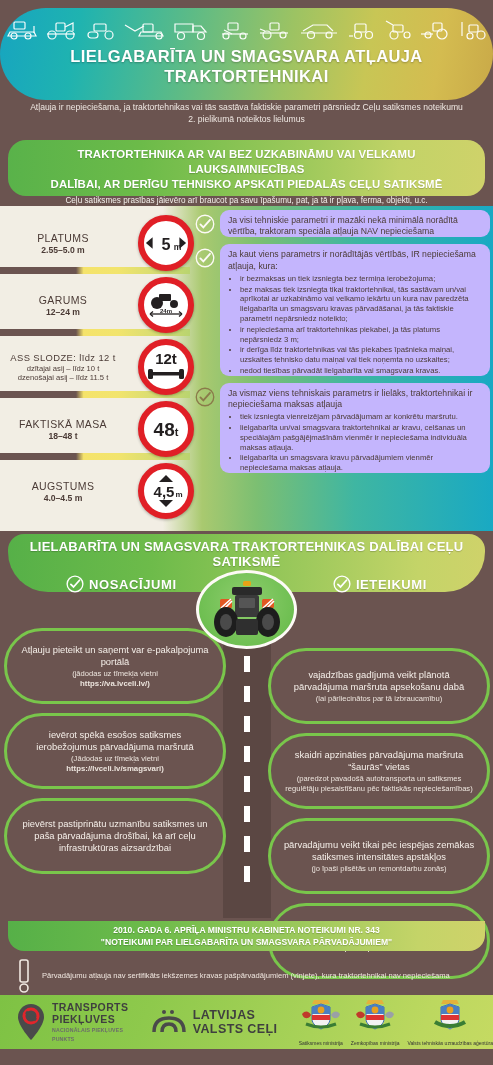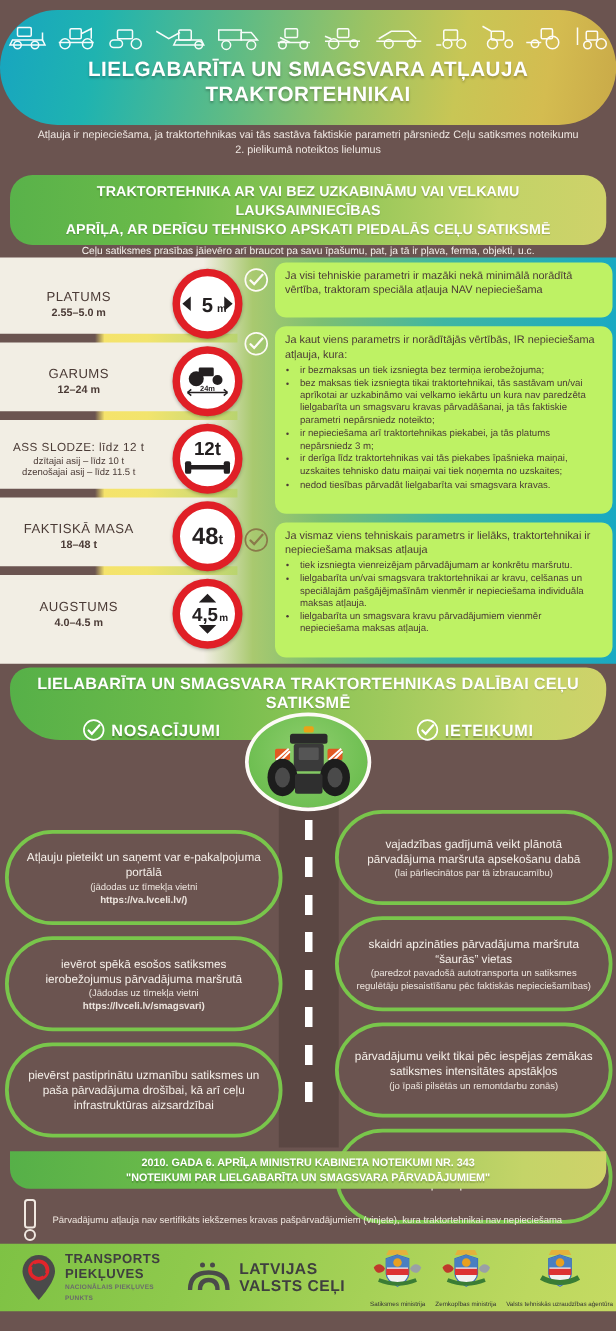--- a/index.html
+++ b/index.html
@@ -105,21 +105,21 @@
   .rules {
     position: absolute; top: 4px; left: 194px; width: 296px;
   }
   .rule {
     position: relative; margin-bottom: 7px; padding-left: 26px;
   }
   .rule-check {
     position: absolute; left: 1px; top: 4px; width: 20px; height: 20px;
   }
   .rule-card {
-    background: #bef264; border-radius: 9px; padding: 5px 8px 17px 8px;
+    background: #c4b5fd; border-radius: 9px; padding: 5px 8px 0 8px;
     color: #4b3b36; font-size: 8.7px; line-height: 11.2px;
   }
   .rule-card ul { margin: 2px 0 0 12px; }
   .rule-card li { font-size: 7.7px; line-height: 9.8px; margin-bottom: 1px; }
 
   
   .banner2 {
     position: absolute; top: 534px; left: 8px; width: 477px; height: 58px;
     background: linear-gradient(92deg, #56b048 0%, #6dbb4a 30%, #9dc95c 62%, #c4d468 86%, #cfd26a 100%);
     border-radius: 16px 16px 40px 40px;
@@ -187,21 +187,21 @@
     position: absolute; top: 957px; left: 0; width: 493px; height: 38px;
     display: flex; align-items: center; padding-left: 14px;
   }
   .excl { flex: 0 0 auto; margin-right: 8px; }
   .note-text { color: #efe6df; font-size: 7.6px; line-height: 10px; }
 
   
   .logos {
     position: absolute; top: 995px; left: 0; width: 493px; height: 54px;
     background: linear-gradient(110deg, #7ec244 0%, #8ec94c 30%, #a6d157 60%, #bcd85f 85%, #c5da62 100%);
-    display: flex; align-items: center;
+    display: flex; align-items: center; justify-content: space-between;
   }
   .logo-tm { display: flex; align-items: center; margin-left: 16px; }
   .tm-text { margin-left: 6px; color: #4a4a4a; }
   .tm-l1 { font-weight: bold; font-size: 10.5px; letter-spacing: .4px; line-height: 12px; color: #3f3f3f; }
   .tm-l2 { font-size: 5.2px; font-weight: bold; line-height: 6.6px; color: #6b6b6b; margin-top: 2px; letter-spacing: .2px; }
   .logo-lvc { display: flex; align-items: center; margin-left: 22px; }
   .lvc-text { margin-left: 7px; color: #3f3f3f; font-weight: bold; font-size: 12.5px; line-height: 14px; letter-spacing: .4px; }
   .crests { display: flex; align-items: flex-end; margin-left: 20px; gap: 8px; }
   .crest { text-align: center; }
   .crest-cap { font-size: 5px; color: #333; margin-top: 2px; white-space: nowrap; }
@@ -317,21 +317,21 @@
     <div class="header-title">
       <div>LIELGABARĪTA UN SMAGSVARA ATĻAUJA</div>
       <div>TRAKTORTEHNIKAI</div>
     </div>
   </div>
   <div class="header-sub">Atļauja ir nepieciešama, ja traktortehnikas vai tās sastāva faktiskie parametri pārsniedz Ceļu satiksmes noteikumu 2. pielikumā noteiktos lielumus</div>
 
   <div class="banner1">
     <div class="b1-title">
       <div>TRAKTORTEHNIKA AR VAI BEZ UZKABINĀMU VAI VELKAMU LAUKSAIMNIECĪBAS</div>
-      <div>APRĪĻA, AR DERĪGU TEHNISKO APSKATI PIEDALĀS CEĻU SATIKSMĒ</div>
+      <div>DALĪBAI, AR DERĪGU TEHNISKO APSKATI PIEDALĀS CEĻU SATIKSMĒ</div>
     </div>
     <div class="b1-sub">Ceļu satiksmes prasības jāievēro arī braucot pa savu īpašumu, pat, ja tā ir pļava, ferma, objekti, u.c.</div>
   </div>
 
   <div class="mid">
     <div class="mid-bg"></div>
 
     <div class="params">
 
       <div class="param-row">
@@ -501,21 +501,21 @@
           </g>
         <ellipse cx="18" cy="43" rx="12" ry="15" fill="#1d1d1d"></ellipse>
         <ellipse cx="60" cy="43" rx="12" ry="15" fill="#1d1d1d"></ellipse>
         <ellipse cx="18" cy="43" rx="6" ry="8" fill="#4a4a4a"></ellipse>
         <ellipse cx="60" cy="43" rx="6" ry="8" fill="#4a4a4a"></ellipse>
         <rect x="28" y="40" width="22" height="16" rx="2" fill="#2f2f2f"></rect>
       </svg>
     </div>
 
     <div class="col col-left">
-      <div class="pill tall" style="margin-top:64px;">
+      <div class="pill tall" style="margin-top:28px;">
         <span>Atļauju pieteikt un saņemt var e-pakalpojuma portālā</span>
         <span class="note">(jādodas uz tīmekļa vietni</span>
         <span class="note link">https://va.lvceli.lv/)</span>
       </div>
       <div class="pill tall">
         <span>ievērot spēkā esošos satiksmes ierobežojumus pārvadājuma maršrutā</span>
         <span class="note">(Jādodas uz tīmekļa vietni</span>
         <span class="note link">https://lvceli.lv/smagsvari)</span>
       </div>
       <div class="pill tall">

